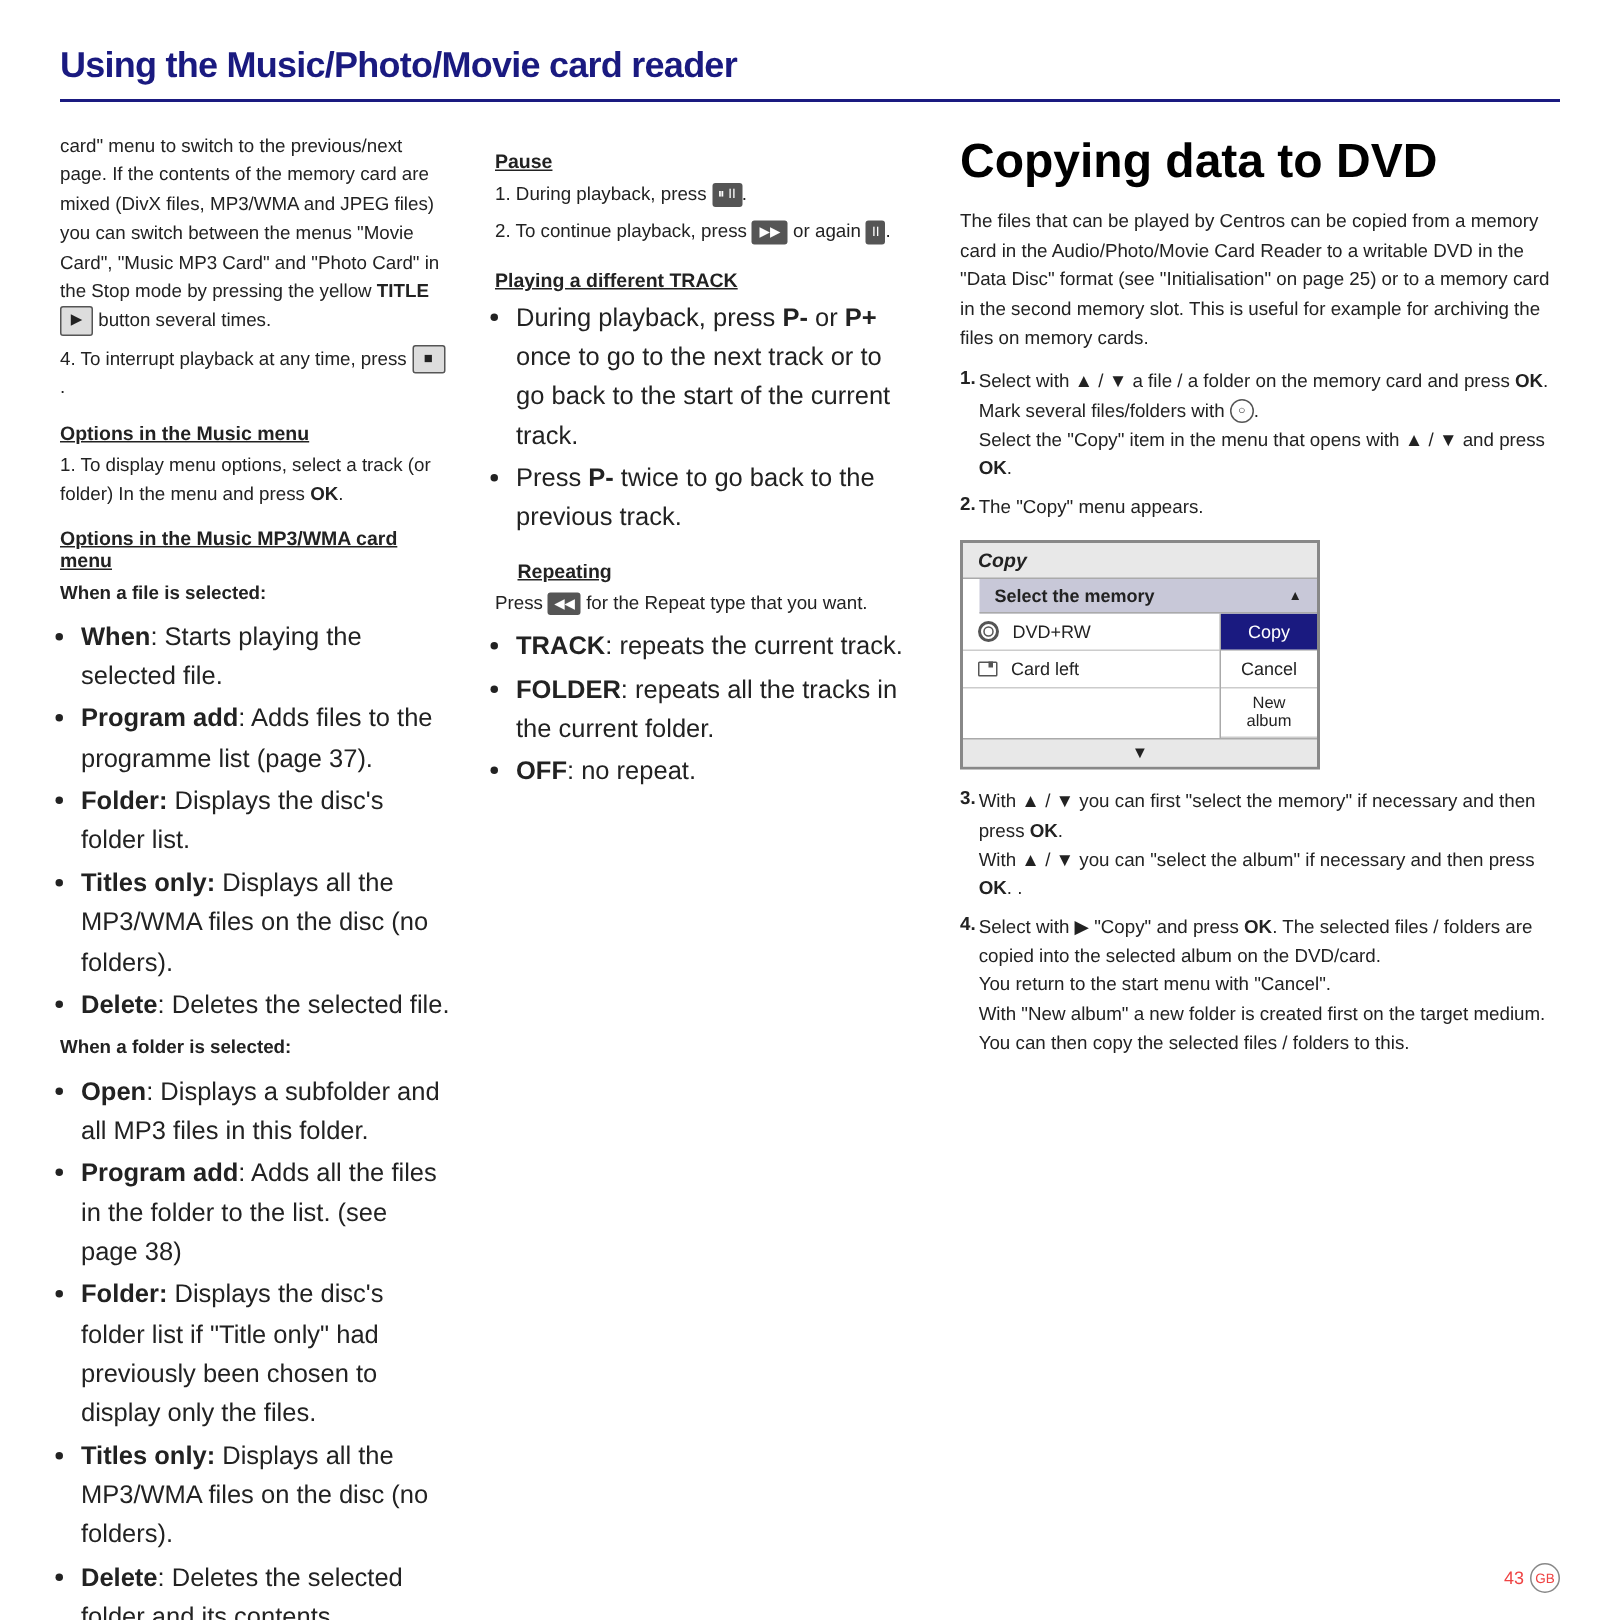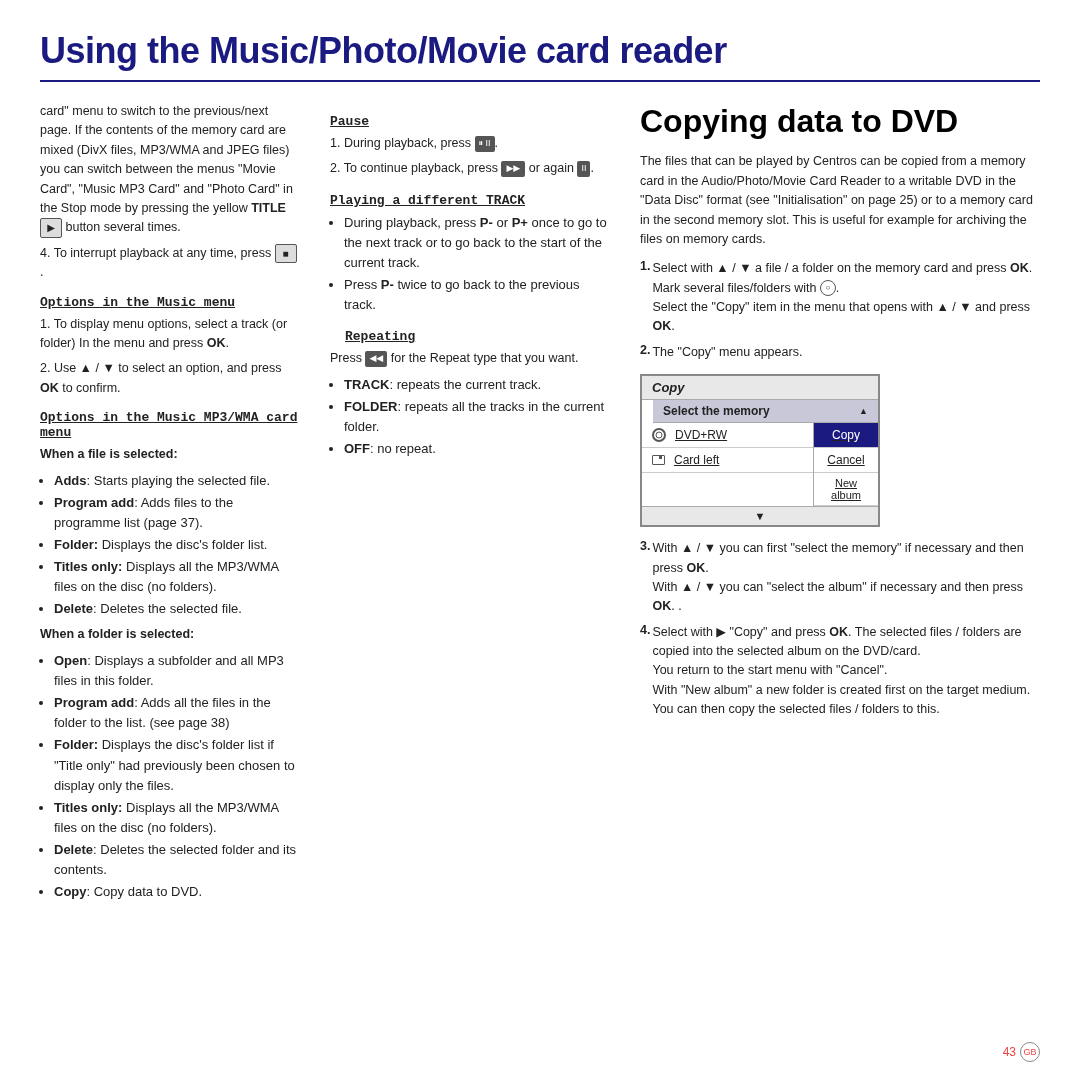--- a/index.html
+++ b/index.html
@@ -14,21 +14,21 @@
     }
 
     .page-container {
       width: 1080px;
       height: 1080px;
       padding: 30px 40px 20px 40px;
       position: relative;
     }
 
     .page-title {
-      font-size: 36px;
+      font-size: 24px;
       font-weight: bold;
       color: #1a1a80;
       border-bottom: 2px solid #1a1a80;
       padding-bottom: 8px;
       margin-bottom: 20px;
       letter-spacing: -0.5px;
     }
 
     .main-content {
       display: flex;
@@ -52,40 +52,39 @@
     .col-right {
       flex: 1;
     }
 
     
     .section-heading {
       font-weight: bold;
       font-size: 13px;
       margin-bottom: 5px;
       margin-top: 12px;
-      font-family: Liberation Mono, monospace;
     }
 
     .section-heading.underline {
       text-decoration: underline;
     }
 
     p {
       font-size: 12.5px;
       line-height: 1.55;
       margin-bottom: 6px;
     }
 
     ul {
       padding-left: 14px;
       margin-bottom: 6px;
     }
 
     ul li {
-      font-size: 13px;
+      font-size: 17px;
       line-height: 1.55;
       margin-bottom: 2px;
     }
 
     .bold { font-weight: bold; }
 
     
     .icon-box {
       display: inline-flex;
       align-items: center;
@@ -263,21 +262,20 @@
     }
 
     .triangle-up {
       font-size: 9px;
       position: absolute;
       right: 10px;
     }
 
     .copy-menu-row-with-actions {
       display: flex;
-      text-decoration: underline;
     }
 
     .copy-menu-left {
       flex: 1;
     }
 
     .copy-menu-right {
       display: flex;
       flex-direction: column;
       border-left: 1px solid #aaa;
@@ -344,27 +342,26 @@
         card" menu to switch to the previous/next page. If the contents of the memory card are mixed (DivX files, MP3/WMA and JPEG files) you can switch between the menus "Movie Card", "Music MP3 Card" and "Photo Card" in the Stop mode by pressing the yellow <span class="bold">TITLE</span> <span class="icon-box">▶</span> button several times.
       </p>
 
       <p>
         4. To interrupt playback at any time, press <span class="icon-box">■</span>.
       </p>
 
       <div class="section-heading underline">Options in the Music menu</div>
 
       <p>1. To display menu options, select a track (or folder) In the menu and press <span class="bold">OK</span>.</p>
-      <p>2. Use ▲ / ▼ to select an option, and press <span class="bold">OK</span> to confirm.</p>
 
       <div class="section-heading underline">Options in the Music MP3/WMA card menu</div>
 
       <p class="bold">When a file is selected:</p>
       <ul>
-        <li><span class="bold">Adds</span>: Starts playing the selected file.</li>
+        <li><span class="bold">When</span>: Starts playing the selected file.</li>
         <li><span class="bold">Program add</span>: Adds files to the programme list (page 37).</li>
         <li><span class="bold">Folder:</span> Displays the disc's folder list.</li>
         <li><span class="bold">Titles only:</span> Displays all the MP3/WMA files on the disc (no folders).</li>
         <li><span class="bold">Delete</span>: Deletes the selected file.</li>
       </ul>
 
       <p class="bold">When a folder is selected:</p>
       <ul>
         <li><span class="bold">Open</span>: Displays a subfolder and all MP3 files in this folder.</li>
         <li><span class="bold">Program add</span>: Adds all the files in the folder to the list. (see page 38)</li>

